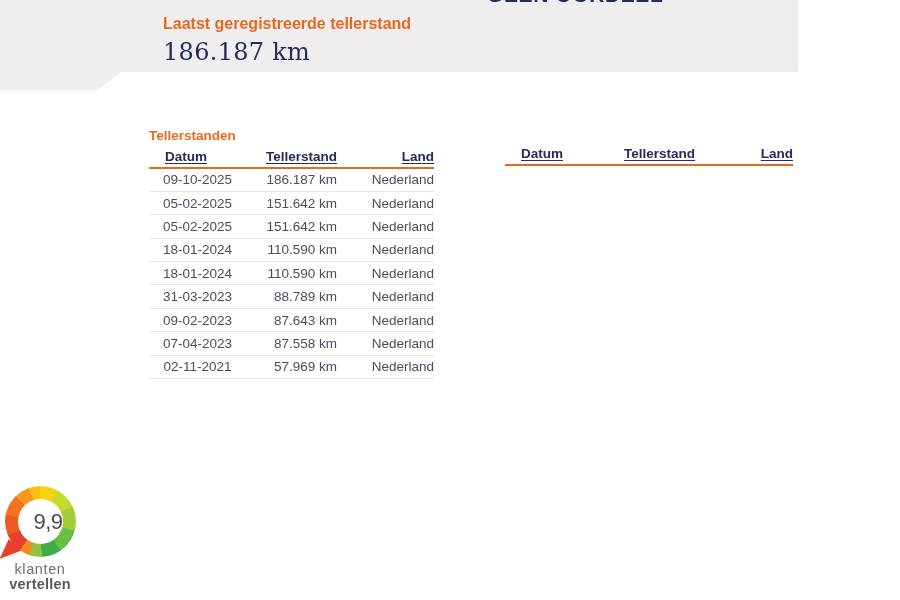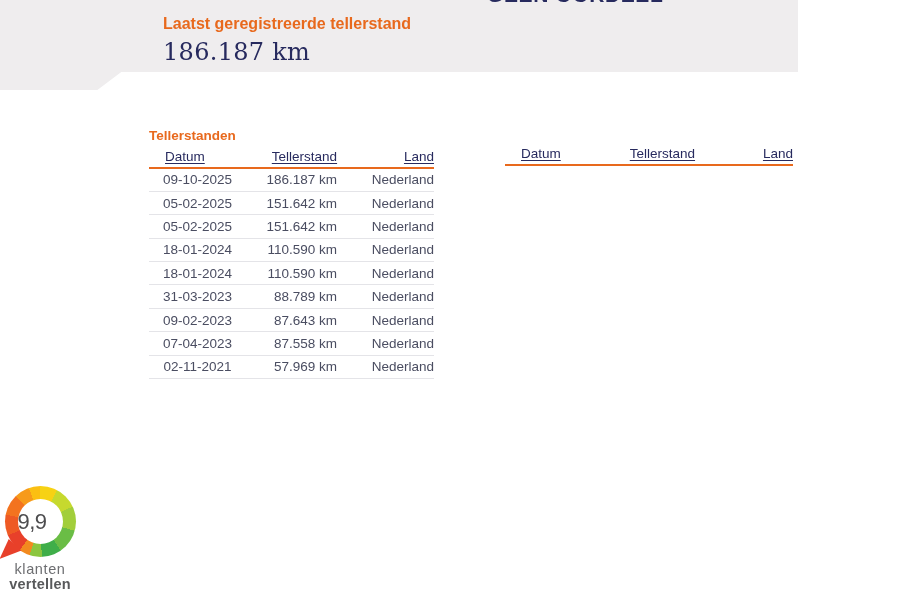--- a/index.html
+++ b/index.html
@@ -45,42 +45,42 @@
   .table-block{position:absolute;}
   .table-block.main{left:149px;top:128px;width:285px;}
   .table-block.second{left:505px;top:146px;width:288px;}
   .section-title{
     font-size:13.5px;color:var(--accent-orange);font-weight:bold;
     margin:0 0 6px 0;
   }
   table{width:100%;border-collapse:collapse;font-size:13.5px;table-layout:fixed;}
   col.c1{width:34%;} col.c2{width:32%;} col.c3{width:34%;}
   thead th{
-    color:var(--navy);font-weight:normal;text-align:right;
+    color:var(--navy);font-weight:bold;text-align:right;
     padding:0 0 3px 16px;border-bottom:2px solid var(--accent-orange);
   }
   thead th.h-datum{text-align:left;}
   thead th span{text-decoration:underline;text-underline-offset:2px;}
   tbody td{
     color:var(--body-text);border-bottom:1px solid var(--row-line);
     height:23.4px;padding:0;white-space:nowrap;
   }
   td.datum{text-align:center;margin-left:44px;}
   td.tellerstand,td.land{text-align:right;}
 
   
   .review-badge{position:absolute;left:2px;top:486px;width:76px;text-align:center;}
   .ring{position:relative;width:71px;height:71px;border-radius:50%;margin:0 auto;
     background:conic-gradient(#f7d213 0deg 28deg,#c6d92e 28deg 65deg,#a2ce3b 65deg 105deg,
       #6abd45 105deg 145deg,#3fae49 145deg 178deg,#8cc63f 178deg 198deg,#f28a1f 198deg 216deg,
       #e8402a 216deg 247deg,#ee5a24 247deg 281deg,#f3731f 281deg 316deg,#f79a1a 316deg 341deg,
       #fbbf12 341deg 360deg);}
   .ring-inner{
     position:absolute;inset:13px;background:#fff;border-radius:50%;
-    display:flex;align-items:center;justify-content:flex-start;
+    display:flex;align-items:center;justify-content:flex-end;
   }
   .score{font-size:22px;color:var(--score-text);letter-spacing:-.5px;}
   .ring-arrow{
     position:absolute;left:-5px;bottom:-2px;width:22px;height:20px;
     background:var(--arrow-red);
     clip-path:polygon(0 100%,42% 0,100% 58%);
   }
   .brand{margin-top:5px;line-height:15px;}
   .brand1{color:var(--brand-gray);font-size:14.5px;letter-spacing:.6px;}
   .brand2{color:var(--brand-dark);font-size:14.5px;font-weight:bold;letter-spacing:.2px;}

